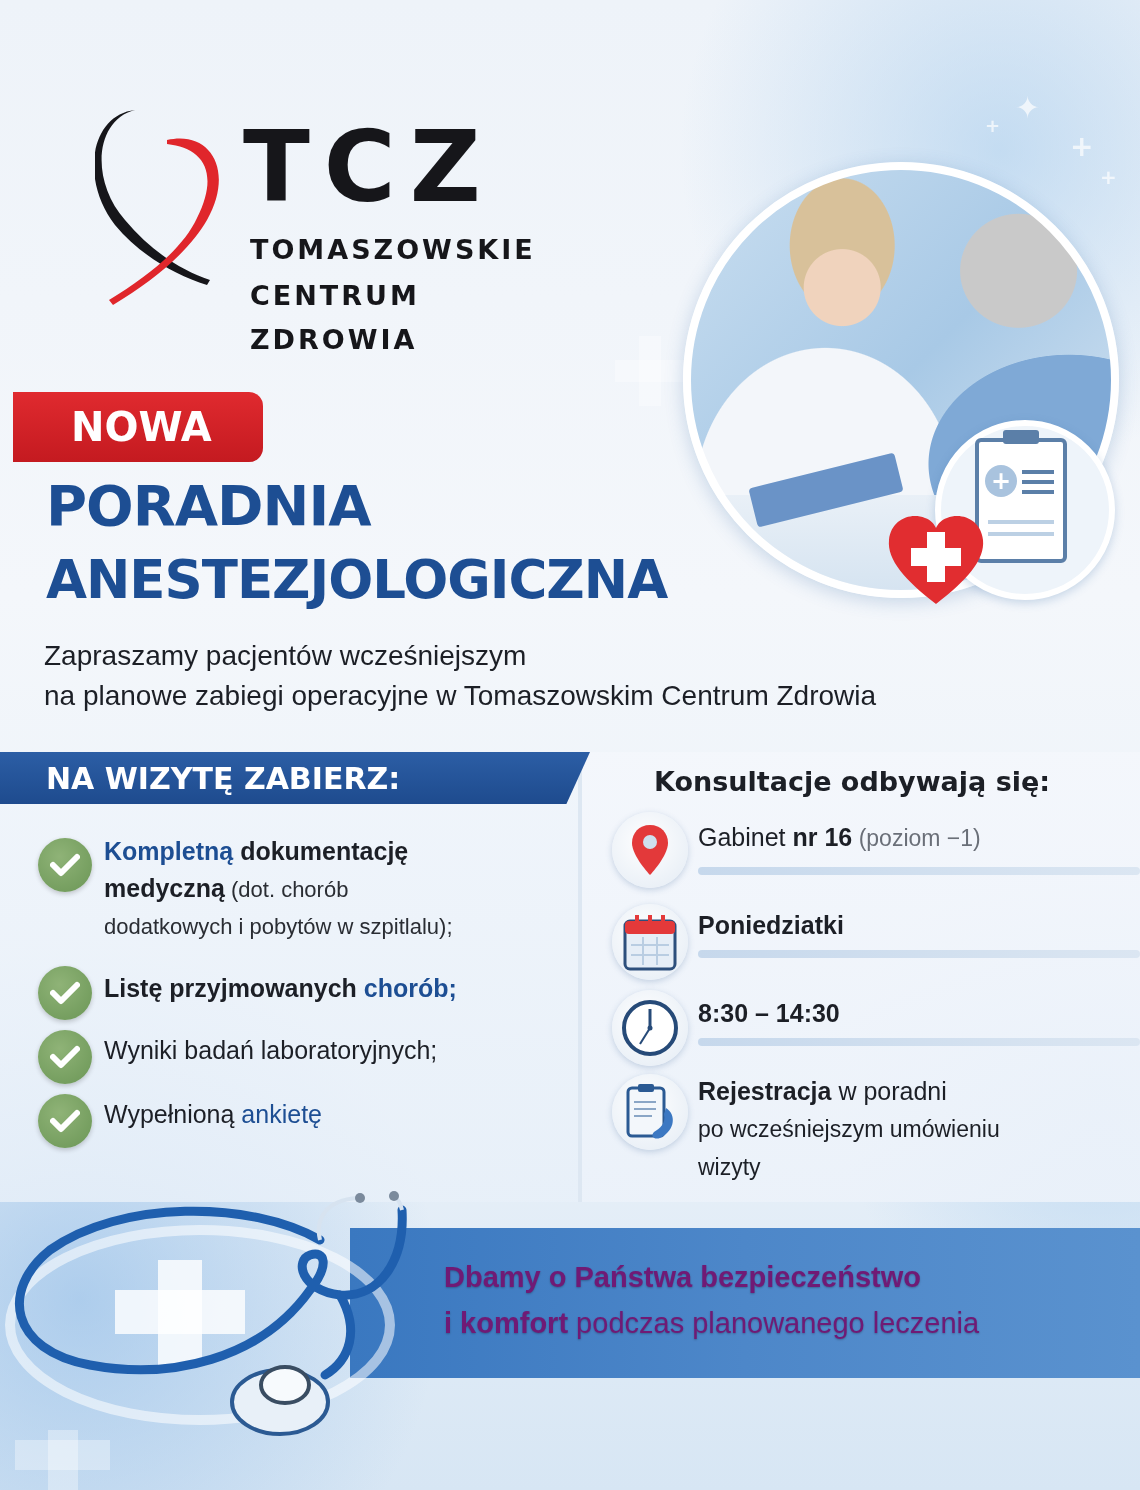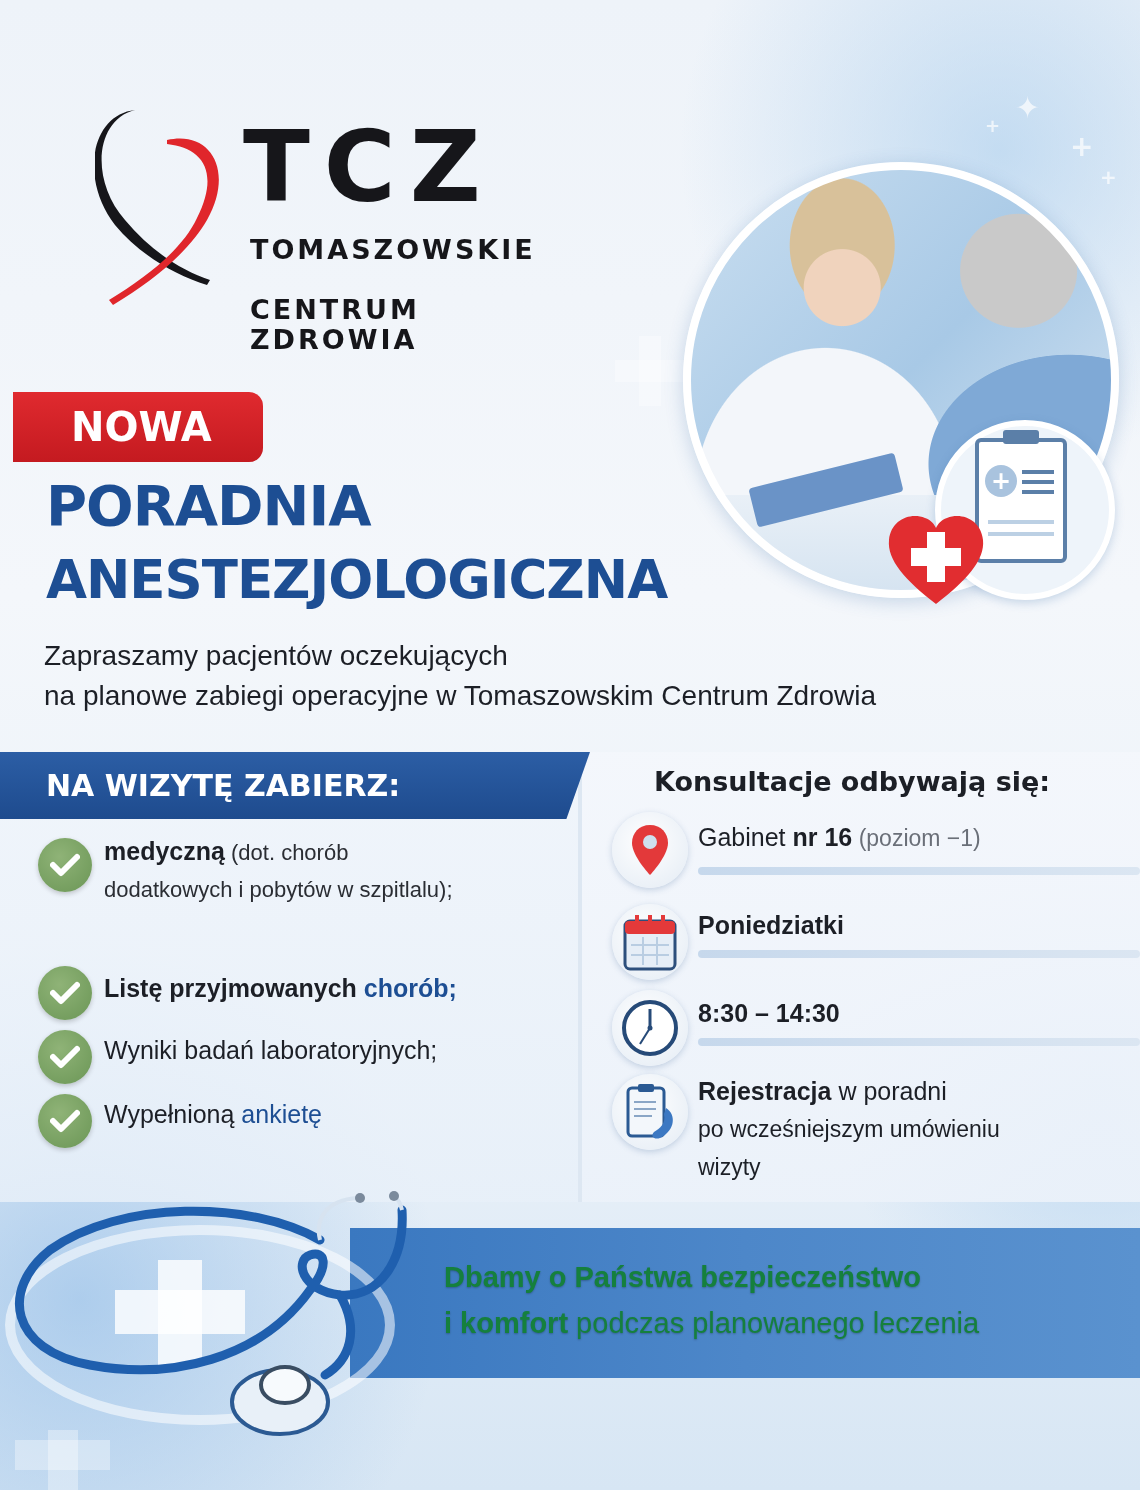--- a/index.html
+++ b/index.html
@@ -105,21 +105,21 @@
   .heart-badge {
     position: absolute; left: 885px; top: 510px; width: 102px; height: 96px;
   }
 
   
   .left-card {
     position: absolute; left: 0; top: 752px; width: 580px; height: 450px;
     background: linear-gradient(180deg, rgba(240,245,251,0.9), rgba(232,240,249,0.85));
   }
   .left-header {
-    position: absolute; left: 0; top: 752px; width: 590px; height: 67px;
+    position: absolute; left: 0; top: 752px; width: 590px; height: 52px;
     background: linear-gradient(180deg, #2c5ea5, #1e4b8e);
     clip-path: polygon(0 0, 100% 0, 96% 100%, 0 100%);
     border-radius: 0 0 12px 0;
     color: #fff; font-weight: bold; font-size: 30px;
     display: flex; align-items: center; padding-left: 46px;
     font-family: "DejaVu Sans", sans-serif;
   }
   .right-card {
     position: absolute; left: 578px; top: 752px; width: 562px; height: 450px;
     background: linear-gradient(180deg, rgba(244,247,252,0.95), rgba(236,242,250,0.9));
@@ -163,21 +163,21 @@
     background: linear-gradient(90deg, #c6d8ec, #dbe6f2);
     border-radius: 4px;
   }
 
   
   .bottom-banner {
     position: absolute; left: 350px; top: 1228px; width: 790px; height: 150px;
     background: linear-gradient(90deg, #3a78c0 0%, #4d87c9 50%, #5a92cf 100%);
   }
   .banner-text {
-    position: absolute; left: 444px; font-size: 29px; color: #15803d;
+    position: absolute; left: 444px; font-size: 29px; color: #701a75;
     text-shadow: 0 1px 2px rgba(0,0,0,0.25);
     font-family: "Liberation Sans", sans-serif; line-height: 1; text-align: center;
   }
   .banner-text .bold { font-weight: bold; }
 
   .stetho { position: absolute; left: 0; top: 1180px; }
 </style>
 </head>
 <body>
 
@@ -190,21 +190,21 @@
 <div class="deco-plus" style="left:1015px;top:90px;font-size:30px;">✦</div>
 <div class="deco-plus" style="left:985px;top:115px;font-size:18px;">+</div>
 
 <div class="logo">
   <svg width="150" height="220" viewBox="0 0 150 220">
     <path d="M40 10 C 0 20, -5 80, 30 120 C 55 150, 85 170, 115 180 L 112 185 C 80 175, 45 155, 20 125 C -15 80, -5 15, 40 10 Z" fill="#16161a"></path>
     <path d="M72 40 C 115 30, 140 70, 112 120 C 95 150, 60 180, 18 205 L 14 200 C 55 175, 88 148, 102 118 C 125 72, 108 48, 72 44 Z" fill="#e0262b"></path>
   </svg>
   <div class="logo-tcz">TCZ</div>
   <div class="logo-sub" style="top:136px;">TOMASZOWSKIE</div>
-  <div class="logo-sub" style="top:196px;">CENTRUM</div>
+  <div class="logo-sub" style="top:182px;">CENTRUM</div>
   <div class="logo-sub" style="top:226px;">ZDROWIA</div>
 </div>
 
 <div class="photo">
   <div class="photo-desk"></div>
   <div class="photo-clipboard"></div>
 </div>
 <div class="doc-circle"></div>
 <div class="doc-paper"></div>
 <div class="doc-clip"></div>
@@ -218,34 +218,35 @@
   <path d="M51 94 C 20 70, 2 50, 4 30 C 6 10, 25 2, 40 8 C 46 10, 49 14, 51 18 C 53 14, 56 10, 62 8 C 77 2, 96 10, 98 30 C 100 50, 82 70, 51 94 Z" fill="#e12d30"></path>
   <rect x="42" y="22" width="18" height="50" fill="#fff"></rect>
   <rect x="26" y="38" width="50" height="18" fill="#fff"></rect>
 </svg>
 
 <div class="badge-nowa">NOWA</div>
 <div class="title l1">PORADNIA</div>
 <div class="title l2">ANESTEZJOLOGICZNA</div>
 
 <div class="intro">
-  <div>Zapraszamy pacjentów oczekujących</div>
+  <div>Zapraszamy pacjentów wcześniejszym</div>
   <div>na planowe zabiegi operacyjne w Tomaszowskim Centrum Zdrowia</div>
 </div>
 
 <div class="left-card"></div>
 <div class="right-card"></div>
 <div class="left-header">NA WIZYTĘ ZABIERZ:</div>
 
 <div class="check" style="top:838px;">
   <svg width="30" height="24" viewBox="0 0 30 24">
       <path d="M3 12 L11 20 L27 4" stroke="#fff" stroke-width="6" fill="none" stroke-linecap="round" stroke-linejoin="round"></path>
     </svg>
 </div>
 <div class="item-text" style="top:833px;">
+  <div><span class="blue">Kompletną</span><span class="bold"> dokumentację</span></div>
   <div><span class="bold">medyczną</span><span class="small"> (dot. chorób</span></div>
   <div class="small">dodatkowych i pobytów w szpitlalu);</div>
 </div>
 
 <div class="check" style="top:966px;">
   <svg width="30" height="24" viewBox="0 0 30 24">
       <path d="M3 12 L11 20 L27 4" stroke="#fff" stroke-width="6" fill="none" stroke-linecap="round" stroke-linejoin="round"></path>
     </svg>
 </div>
 <div class="item-text" style="top:970px;">

